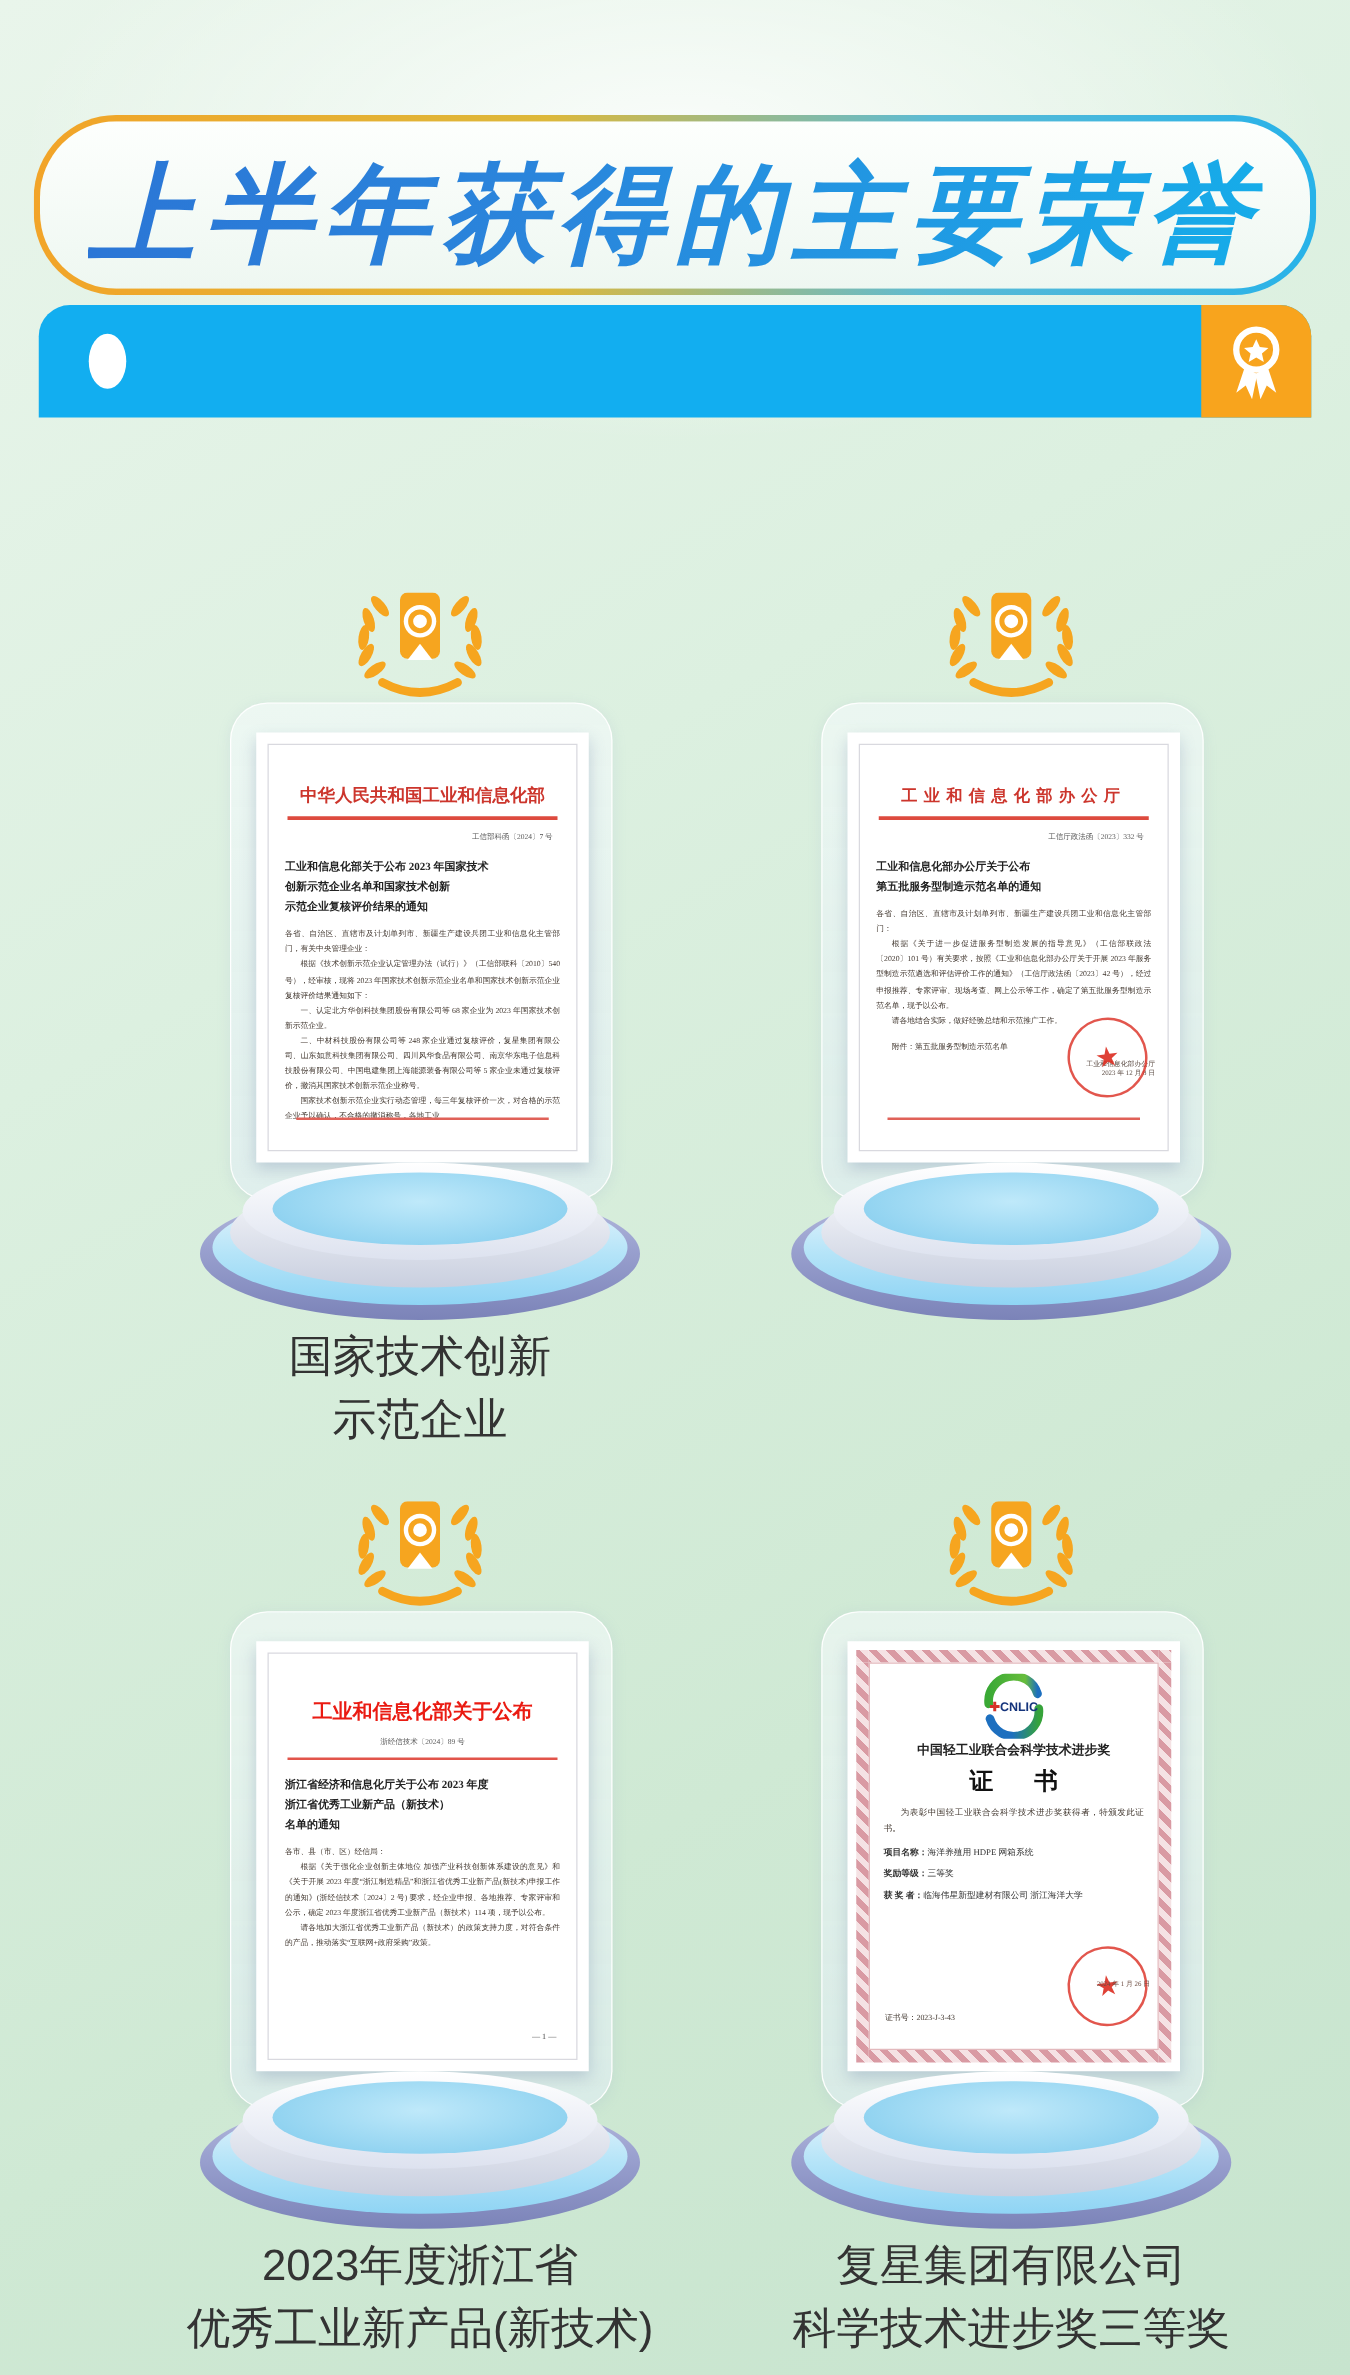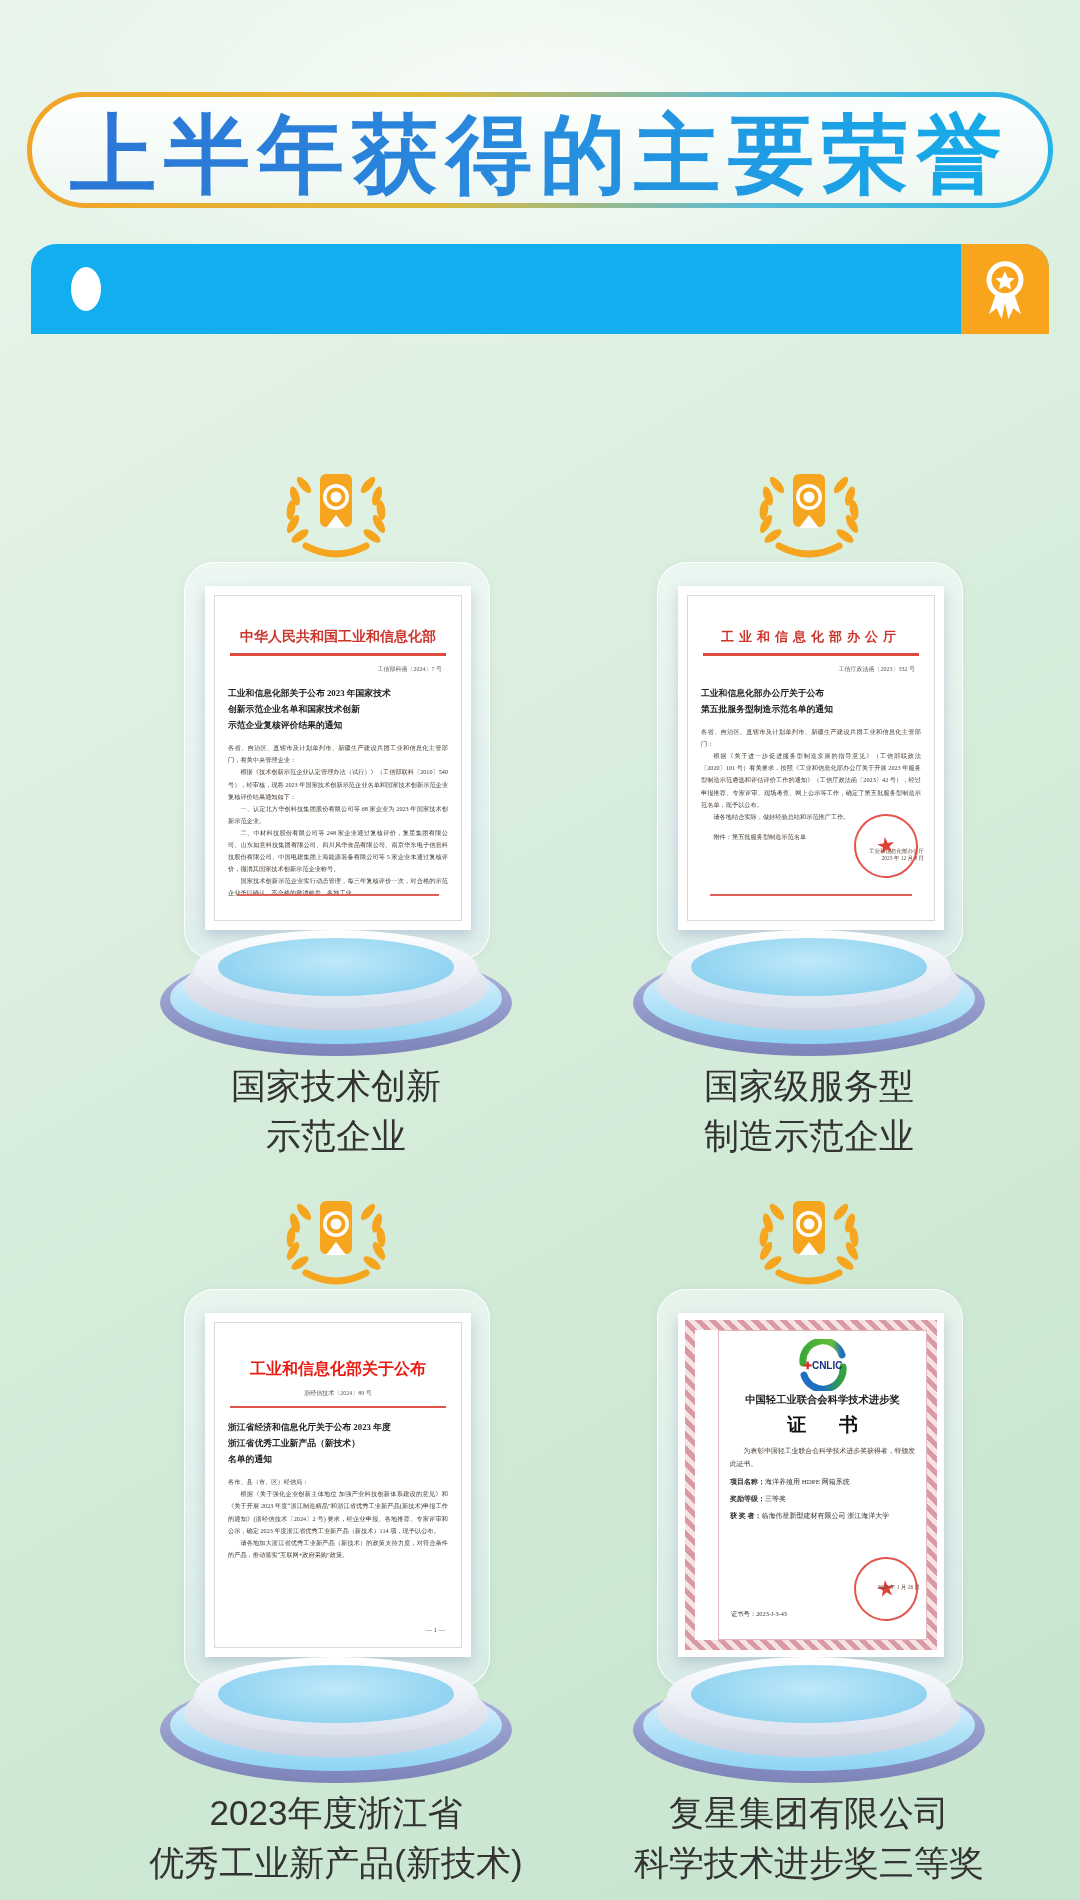--- a/index.html
+++ b/index.html
@@ -2,25 +2,25 @@
 <html><head>
 <meta charset="utf-8">
 <style>
   html,body{margin:0;padding:0;background:#e8f3ea;}
   .canvas{position:relative;width:1080px;height:1900px;overflow:hidden;
     font-family:"Liberation Sans","DejaVu Sans",sans-serif;
     background:
       radial-gradient(ellipse 70% 18% at 50% 6%, rgba(255,255,255,.8), rgba(255,255,255,0) 70%),
       linear-gradient(150deg,#e9f5eb 0%,#dcf0e0 35%,#cfe9d4 70%,#c7e4ce 100%);}
   
-  .banner{position:absolute;left:27px;top:92px;width:1026px;height:116px;box-sizing:border-box;
+  .banner{position:absolute;left:27px;top:92px;width:1026px;height:144px;box-sizing:border-box;
     border:5px solid transparent;border-radius:66px;
     background:linear-gradient(180deg,#fdfffd,#eef7f1) padding-box,
                linear-gradient(90deg,#f2a428 0%,#ddb83a 40%,#5cbbd4 70%,#27b2e9 100%) border-box;
-    display:flex;align-items:flex-start;justify-content:center;}
+    display:flex;align-items:flex-end;justify-content:center;font-style:italic;}
   .banner-title{font-size:86px;font-weight:900;letter-spacing:8px;white-space:nowrap;
     background:linear-gradient(90deg,#2b76d6 0%,#2a86dc 40%,#1f9ce4 75%,#16ace9 100%);
     -webkit-background-clip:text;background-clip:text;color:transparent;}
   
   .card{position:absolute;left:27px;top:240px;width:1026px;height:1660px;box-sizing:border-box;
     border:4px solid transparent;border-radius:30px 30px 0 0;
     background:#fff padding-box, linear-gradient(90deg,#f2a428 0%,#cdbb45 45%,#27b2e9 100%) border-box;}
   .card-header{position:relative;height:90px;background:#12aef0;border-radius:25px 25px 0 0;}
   .header-dot{position:absolute;left:40px;top:23px;width:30px;height:44px;background:#fff;border-radius:50%;}
   .corner-badge{position:absolute;right:0;top:0;width:88px;height:90px;background:#f8a41d;
@@ -63,21 +63,21 @@
   .attach{margin-top:10px;font-size:6.2px;color:#41372f;text-indent:2em;}
   
   .seal{position:absolute;width:60px;height:60px;border:2.5px solid rgba(219,44,32,.8);border-radius:50%;
     display:flex;align-items:center;justify-content:center;z-index:2;transform:rotate(-8deg);}
   .seal span{color:rgba(219,44,32,.9);font-size:22px;}
   .seal-org{position:absolute;right:10px;bottom:58px;width:140px;text-align:right;font-size:5.5px;color:#5a4a42;}
   .seal-date{position:absolute;right:16px;bottom:50px;width:140px;text-align:right;font-size:5.5px;color:#6b4a3f;z-index:3;}
   
   .ornate{width:100%;height:100%;box-sizing:border-box;border:10px solid;position:relative;
     border-image:repeating-linear-gradient(45deg,#d99aa3 0 5px,#f5e2e4 5px 10px) 10;
-    font-family:"Liberation Serif","DejaVu Serif",serif;padding-left:23px;}
+    font-family:"Liberation Serif","DejaVu Serif",serif;}
   .ornate-inner{width:100%;height:100%;box-sizing:border-box;border:1px solid #e3b9bd;padding:8px 11px;position:relative;}
   .cnlic-logo{display:block;margin:0 auto;width:52px;height:52px;}
   .c4-org{margin-top:2px;text-align:center;font-weight:bold;font-size:10.3px;color:#222;}
   .c4-word{margin-top:5px;text-align:center;font-weight:bold;font-size:19px;letter-spacing:14px;color:#111;text-indent:14px;}
   .c4-body{margin-top:7px;font-size:6.8px;line-height:1.9;color:#41372f;text-align:justify;text-indent:2em;}
   .c4-field{margin-top:6px;font-size:7px;color:#333;line-height:1.6;}
   .c4-flabel{font-weight:bold;}
   .c4-no{position:absolute;left:12px;bottom:20px;font-size:6.3px;color:#41372f;}
 </style>
 </head>
@@ -205,24 +205,20 @@
             <div class="red-line"></div>
           </div>
         </div>
         <div class="pedestal">
           <div class="ped1"></div>
             <div class="ped2"></div>
             <div class="ped3"></div>
             <div class="ped4"></div>
             <div class="ped5"></div>
         </div>
-      </div>
-      <div class="award-label">
-        <div>国家级服务型</div>
-          <div>制造示范企业</div>
       </div>
     </div>
 
     <div class="award a2">
       <svg class="laurel" viewBox="0 0 120 84">
         <g fill="#F6A51F">
           <ellipse cx="24" cy="62" rx="10" ry="4.2" transform="rotate(-35 24 62)"></ellipse>
             <ellipse cx="17" cy="50" rx="10" ry="4.2" transform="rotate(-60 17 50)"></ellipse>
             <ellipse cx="15" cy="36" rx="10" ry="4.2" transform="rotate(-82 15 36)"></ellipse>
             <ellipse cx="19" cy="22" rx="10" ry="4.2" transform="rotate(-108 19 22)"></ellipse>

